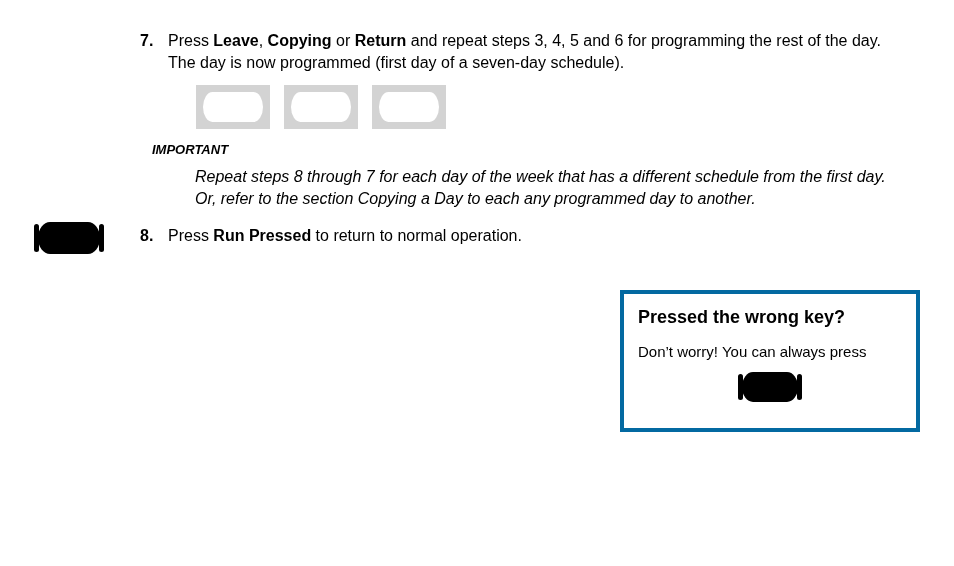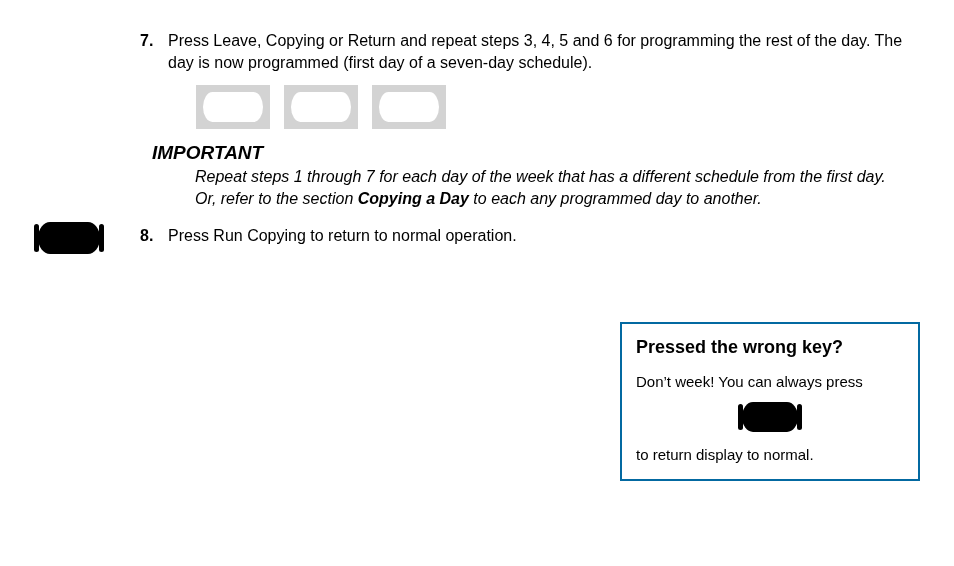--- a/index.html
+++ b/index.html
@@ -25,21 +25,21 @@
     top: 30px;
     width: 770px;
     font-size: 16px;
     line-height: 1.35;
   }
   .num {
     font-weight: 700;
     display: inline-block;
     min-width: 22px;
   }
-  .b { font-weight: 400; }
+  .b { font-weight: 700; }
 
   
   .btn-row {
     position: absolute;
     left: 196px;
     top: 85px;
     display: flex;
     gap: 14px;
   }
   .btn-outline {
@@ -56,32 +56,32 @@
     border-radius: 14px / 22px;
   }
 
   
   .important-head {
     position: absolute;
     left: 152px;
     top: 142px;
     font-weight: 700;
     font-style: italic;
-    font-size: 19px;
+    font-size: 13px;
   }
   .important-body {
     position: absolute;
     left: 195px;
     top: 166px;
     width: 705px;
     font-style: italic;
     font-size: 16px;
     line-height: 1.35;
   }
-  .important-body .bi { font-weight: 700; font-style: italic; }
+  .important-body .bi { font-weight: 400; font-style: italic; }
 
   
   .step8-icon {
     position: absolute;
     left: 38px;
     top: 222px;
   }
   .black-key {
     width: 62px;
     height: 32px;
@@ -110,24 +110,23 @@
     font-size: 16px;
     line-height: 1.35;
   }
 
   
   .callout {
     position: absolute;
     left: 620px;
     top: 290px;
     width: 300px;
-    border: 2px solid #0369a1;
+    border: 4px solid #0369a1;
     box-sizing: border-box;
     padding: 12px 14px 14px 14px;
-    margin-top: 32px;
   }
   .callout-head {
     font-weight: 700;
     font-size: 18px;
     line-height: 1.25;
     margin-bottom: 12px;
   }
   .callout-body {
     font-size: 15px;
     line-height: 1.4;
@@ -176,41 +175,40 @@
   </div>
 
   <div class="btn-row">
     <div class="btn-outline"></div>
     <div class="btn-outline"></div>
     <div class="btn-outline"></div>
   </div>
 
   <div class="important-head">IMPORTANT</div>
   <div class="important-body">
-    <span>Repeat steps 1 through 7 for each day of the week that has a different schedule from the first day. Or, refer to the section </span><span class="bi">Copying a Day</span><span> to each any programmed day to another.</span>
+    <span>Repeat steps 8 through 7 for each day of the week that has a different schedule from the first day. Or, refer to the section </span><span class="bi">Copying a Day</span><span> to each any programmed day to another.</span>
   </div>
 
   <div class="step8-icon">
     <div class="black-key"></div>
   </div>
   <div class="step8">
     <span class="li-para">
       <span class="num">8.</span>
       <span class="li-text">
-        <span>Press </span><span class="b">Run Copying</span><span> to return to normal operation.</span>
+        <span>Press </span><span class="b">Run Pressed</span><span> to return to normal operation.</span>
       </span>
     </span>
   </div>
 
   <div class="callout">
     <div class="callout-head">
       <span>Pressed the wrong key?</span><br>
     </div>
     <div class="callout-body">
-      <div>Don’t week! You can always press</div>
+      <div>Don’t worry! You can always press</div>
       <div class="callout-key-wrap">
         <div class="black-key-sm"></div>
       </div>
-      <div>to return display to normal.</div>
     </div>
   </div>
 
 </div>
 
 </body></html>

